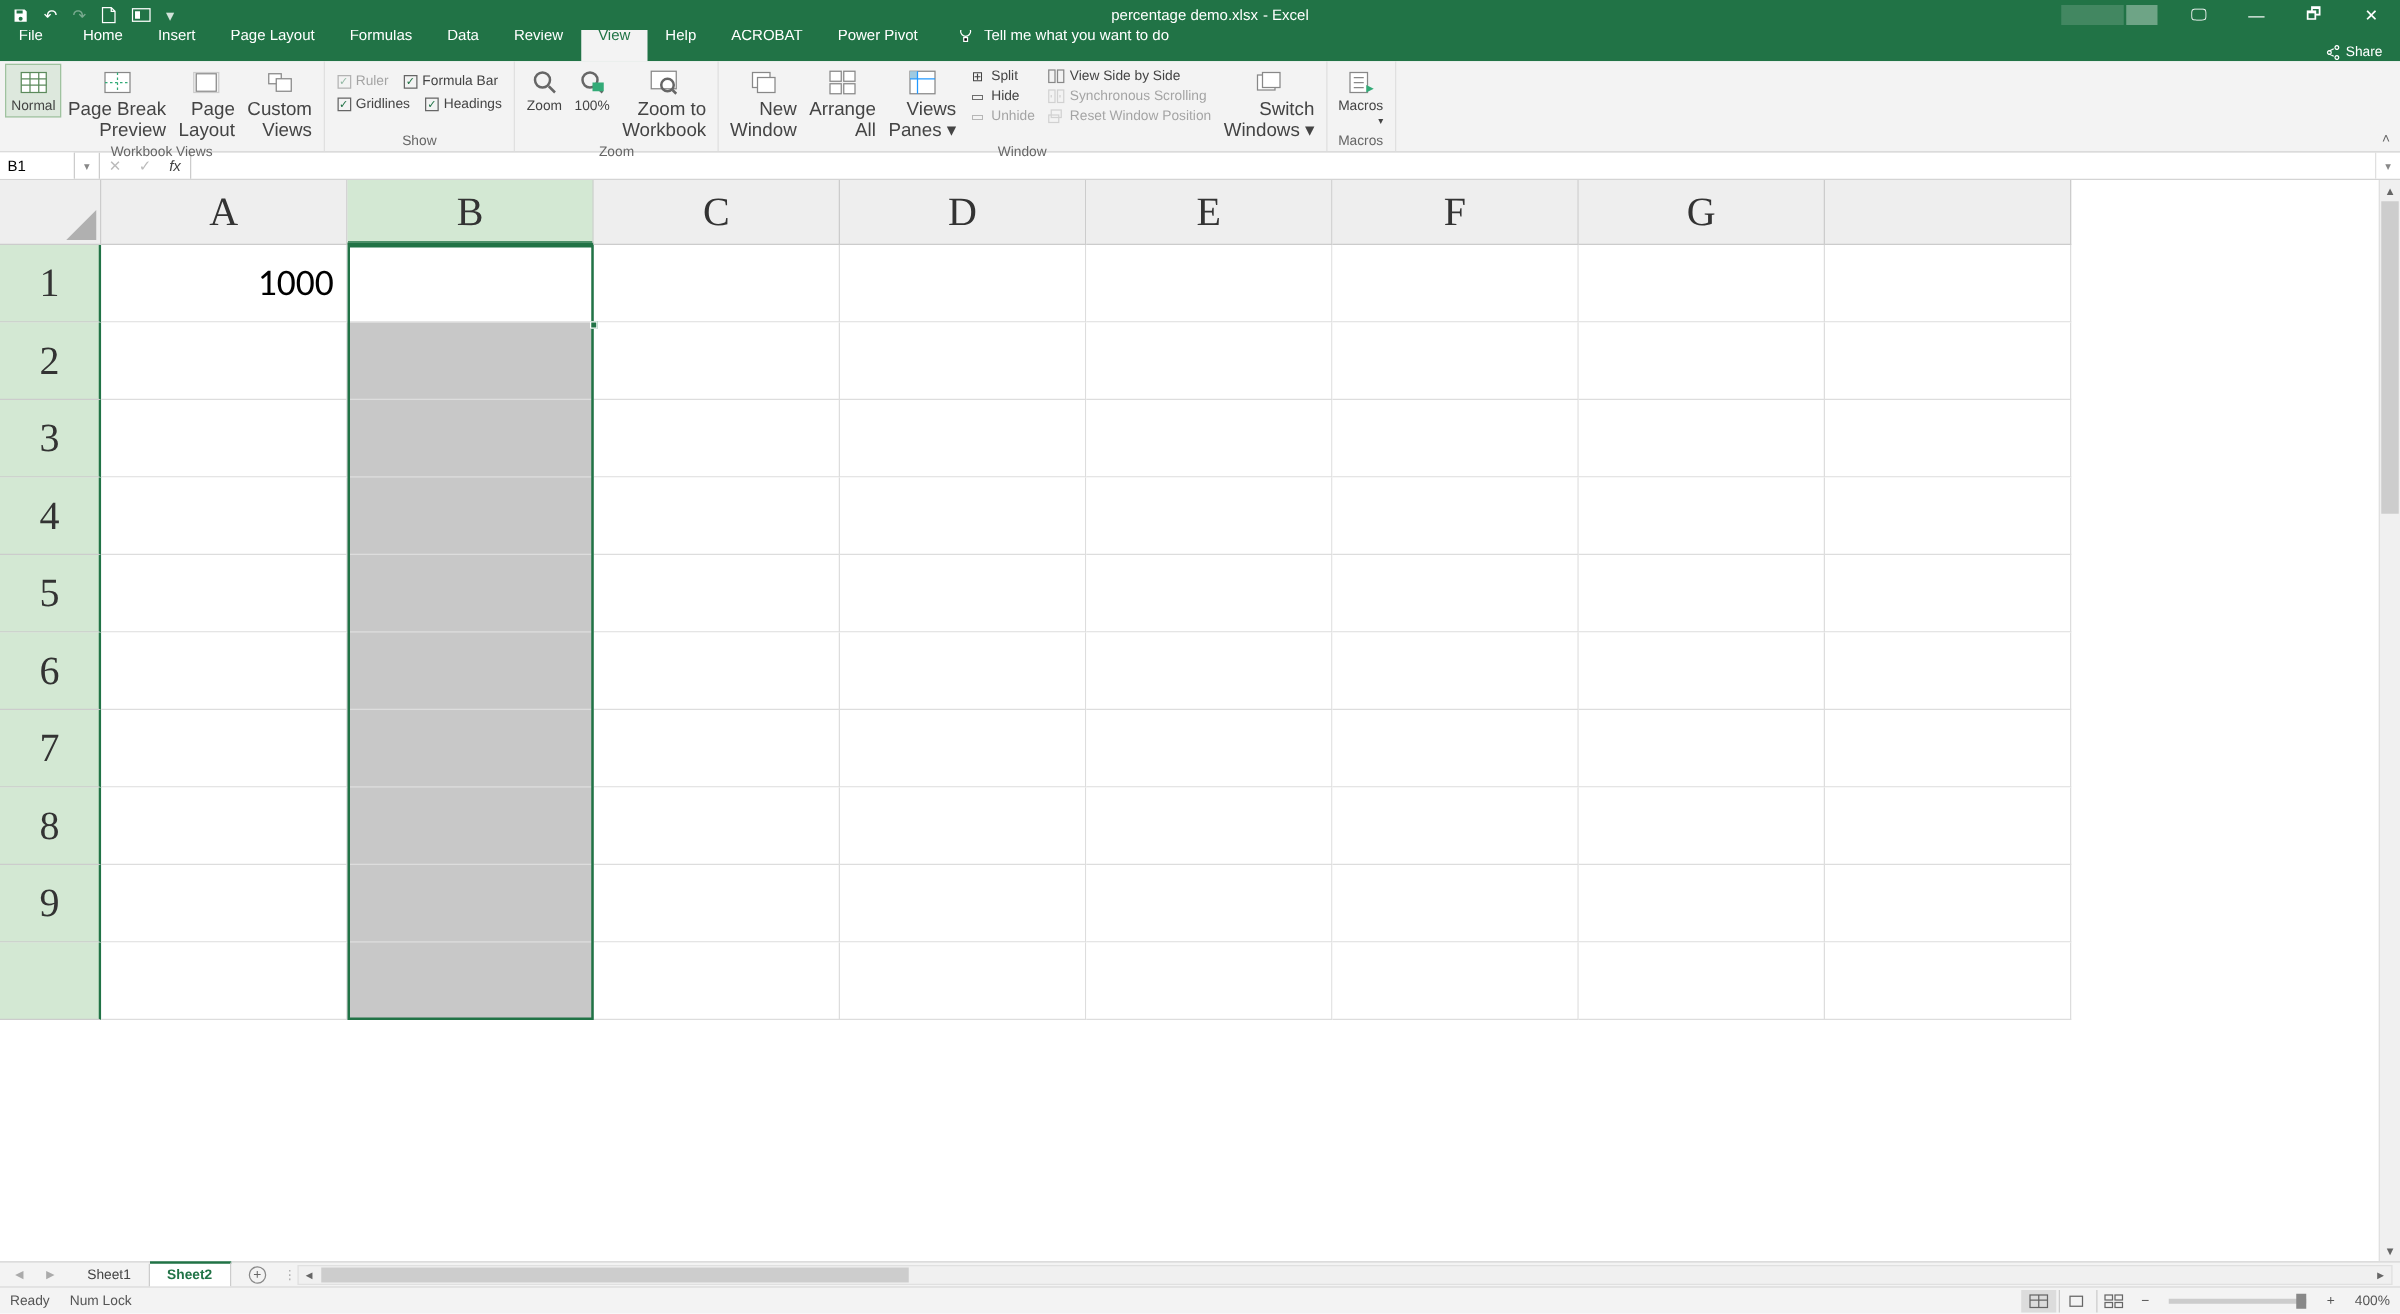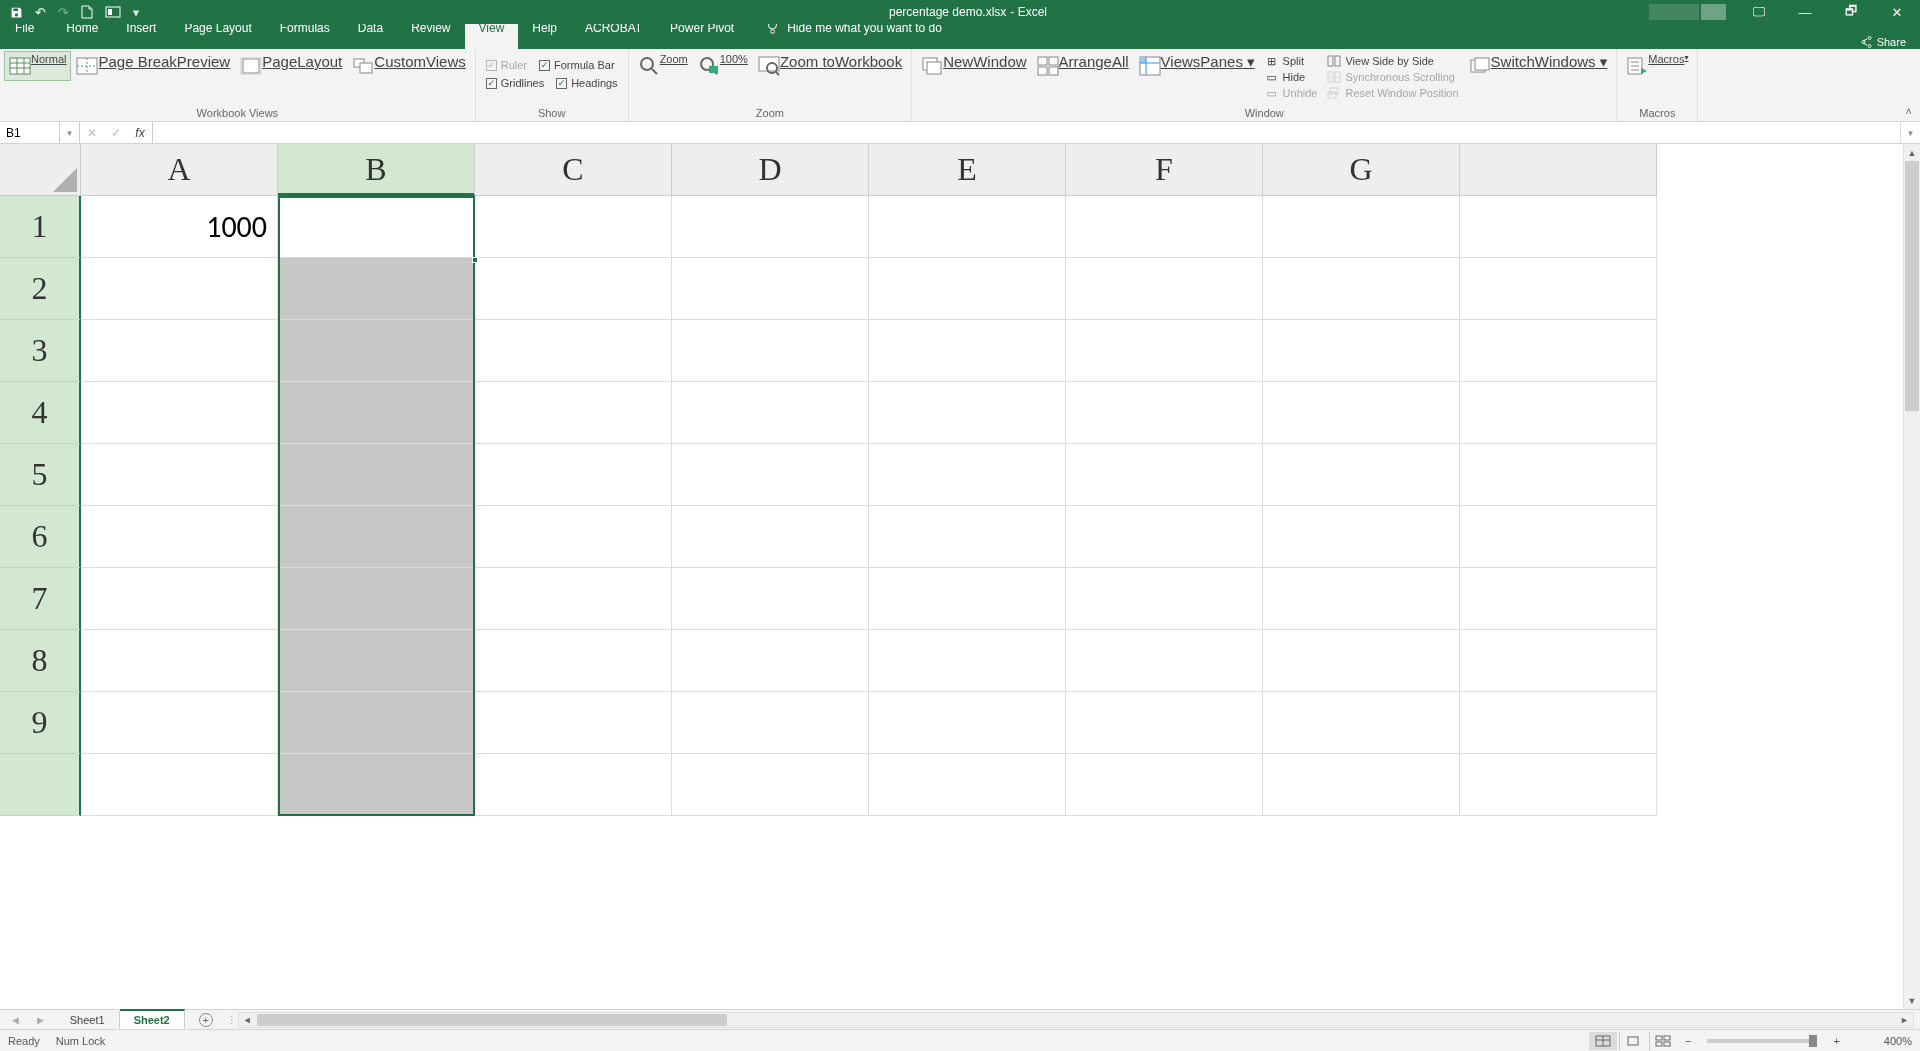--- a/index.html
+++ b/index.html
@@ -25,21 +25,21 @@
 .rtab.active { background: #f3f3f3; color: #217346; }
 .rtab.tellme { display: flex; align-items: center; gap: 8px; padding-left: 18px; }
 .bulb-icon { font-size: 13px; }
 .share { margin-left: auto; padding-right: 14px; display: flex; align-items: center; gap: 5px; font-size: 11px; }
 
 
 .ribbon { background: #f3f3f3; height: 73px; border-bottom: 1px solid #d4d4d4; display: flex; position: relative; }
 .group { border-right: 1px solid #e0e0e0; display: flex; flex-direction: column; justify-content: space-between; padding: 2px 4px 0; }
 .group-body { display: flex; align-items: flex-start; flex: 1; }
 .group-label { text-align: center; font-size: 11px; color: #666; padding-bottom: 2px; }
-.big-btn { display: flex; flex-direction: row; align-items: flex-start; justify-content: flex-start; padding: 2px 5px; font-size: 11px; color: #444; cursor: pointer; text-align: center; line-height: 1.15; text-decoration: underline; }
+.big-btn { display: flex; flex-direction: column; align-items: flex-end; justify-content: flex-start; padding: 2px 5px; font-size: 11px; color: #444; cursor: pointer; text-align: center; line-height: 1.15; }
 .big-btn .icon { width: 22px; height: 22px; margin: 2px auto 2px; display: flex; align-items: center; justify-content: center; }
 .big-btn .label2 { font-size: 15px; }
 .big-btn.active { background: #dde8dd; border: 1px solid #9fc29f; padding: 1px 4px; }
 .check-row { display: flex; align-items: center; gap: 4px; font-size: 11px; color: #444; padding: 2px 6px; cursor: pointer; }
 .check-row .box { width: 11px; height: 11px; border: 1px solid #666; display: flex; align-items: center; justify-content: center; font-size: 9px; color: #217346; }
 .check-row.dim { opacity: 0.45; }
 .small-row { display: flex; align-items: center; gap: 4px; font-size: 11px; color: #444; padding: 2px 5px; cursor: pointer; }
 .small-row .mini-icon { width: 14px; height: 12px; display: flex; align-items: center; justify-content: center; font-size: 11px; }
 .small-row.dim { opacity: 0.45; }
 .collapse-ribbon { position: absolute; right: 8px; bottom: 4px; font-size: 11px; color: #666; cursor: pointer; }
@@ -154,21 +154,21 @@
   <div class="rtab">Help</div>
   <div class="rtab">ACROBAT</div>
   <div class="rtab">Power Pivot</div>
   <div class="rtab tellme">
     <span class="bulb-icon">
       <svg width="13" height="15" viewBox="0 0 13 15">
           <circle cx="6.5" cy="5" r="4" fill="none" stroke="#fff"></circle>
           <path stroke="#fff" d="M5 10h3v3H5z"></path>
         </svg>
     </span>
-    <span>Hide me what you want to do</span>
+    <span>Tell me what you want to do</span>
   </div>
   <div class="share">
     <span>
       <svg width="14" height="14" viewBox="0 0 14 14">
           <path fill="none" stroke="#fff" d="M10 3a1.5 1.5 0 110 .01M4 7a1.5 1.5 0 110 .01M10 11a1.5 1.5 0 110 .01M5 6l4-2M5 8l4 2"></path>
         </svg>
     </span>
     <span>Share</span>
   </div>
 </div>
@@ -593,15 +593,15 @@
           <rect x="9" y="1" width="6" height="4" fill="none" stroke="#666"></rect>
           <rect x="1" y="7" width="6" height="4" fill="none" stroke="#666"></rect>
           <rect x="9" y="7" width="6" height="4" fill="none" stroke="#666"></rect>
         </svg>
       </div>
     <span class="zoom-btn">−</span>
     <div class="zoom-slider">
         <div class="knob"></div>
       </div>
     <span class="zoom-btn">+</span>
-    <span style="padding-left:8px;margin-left:28px;">400%</span>
+    <span style="padding-left:8px;">400%</span>
   </div>
 </div>
 
 </body></html>

